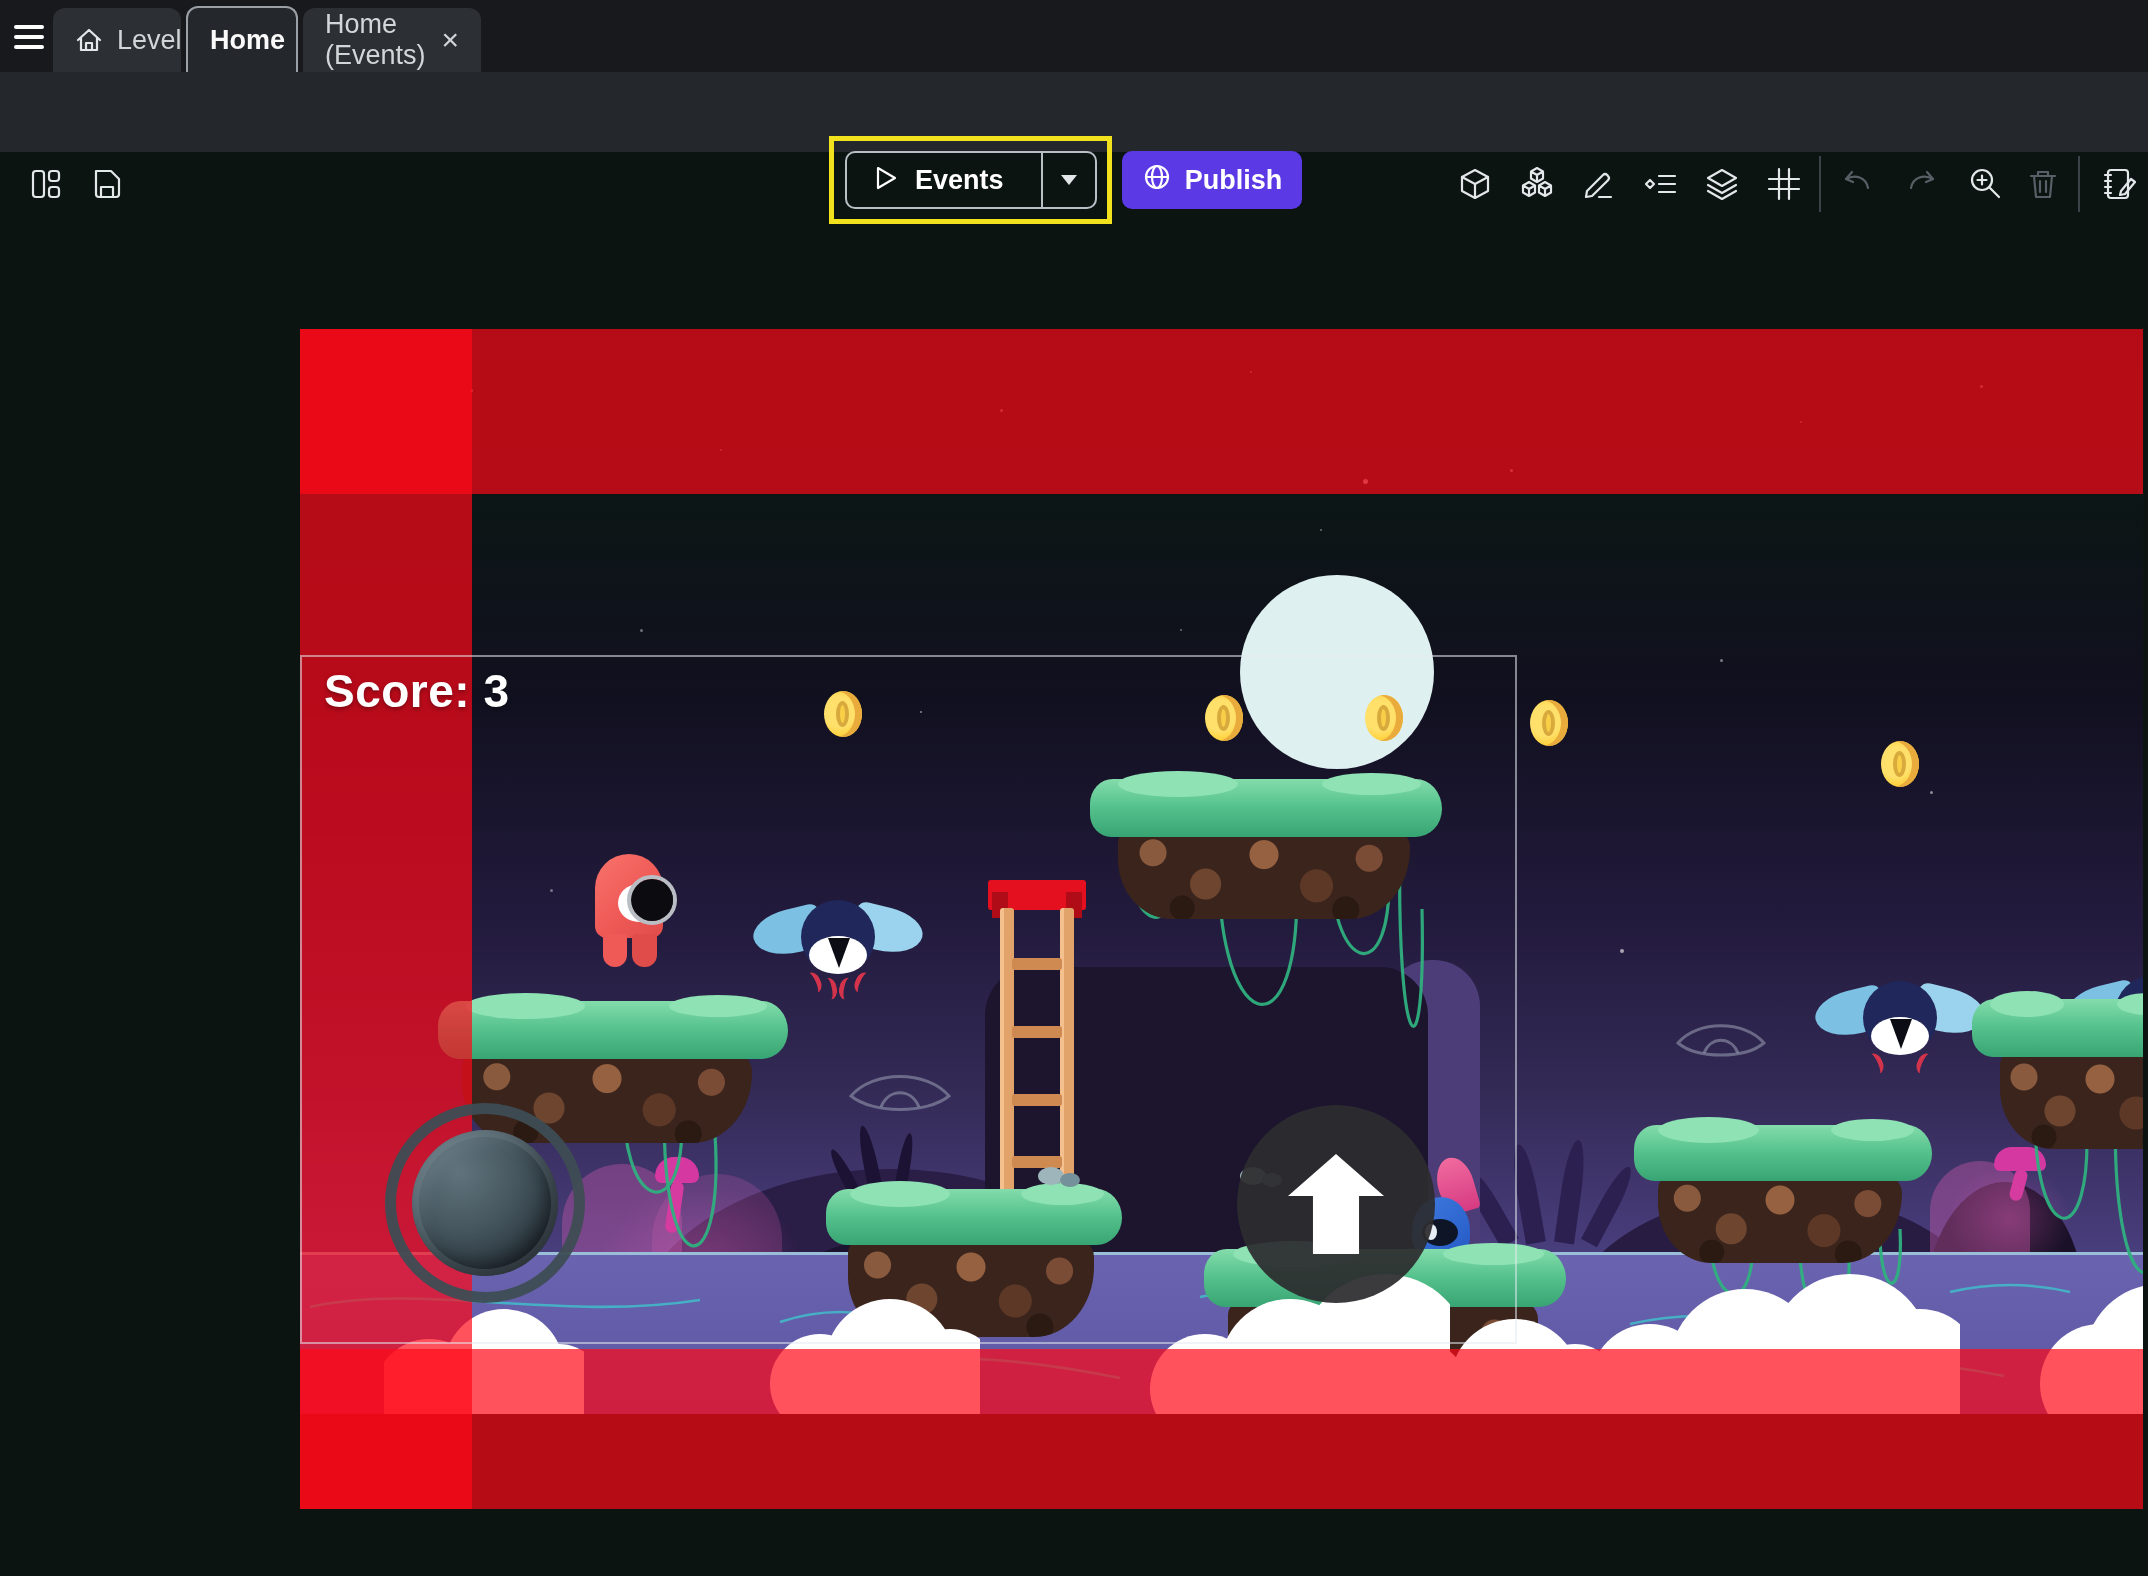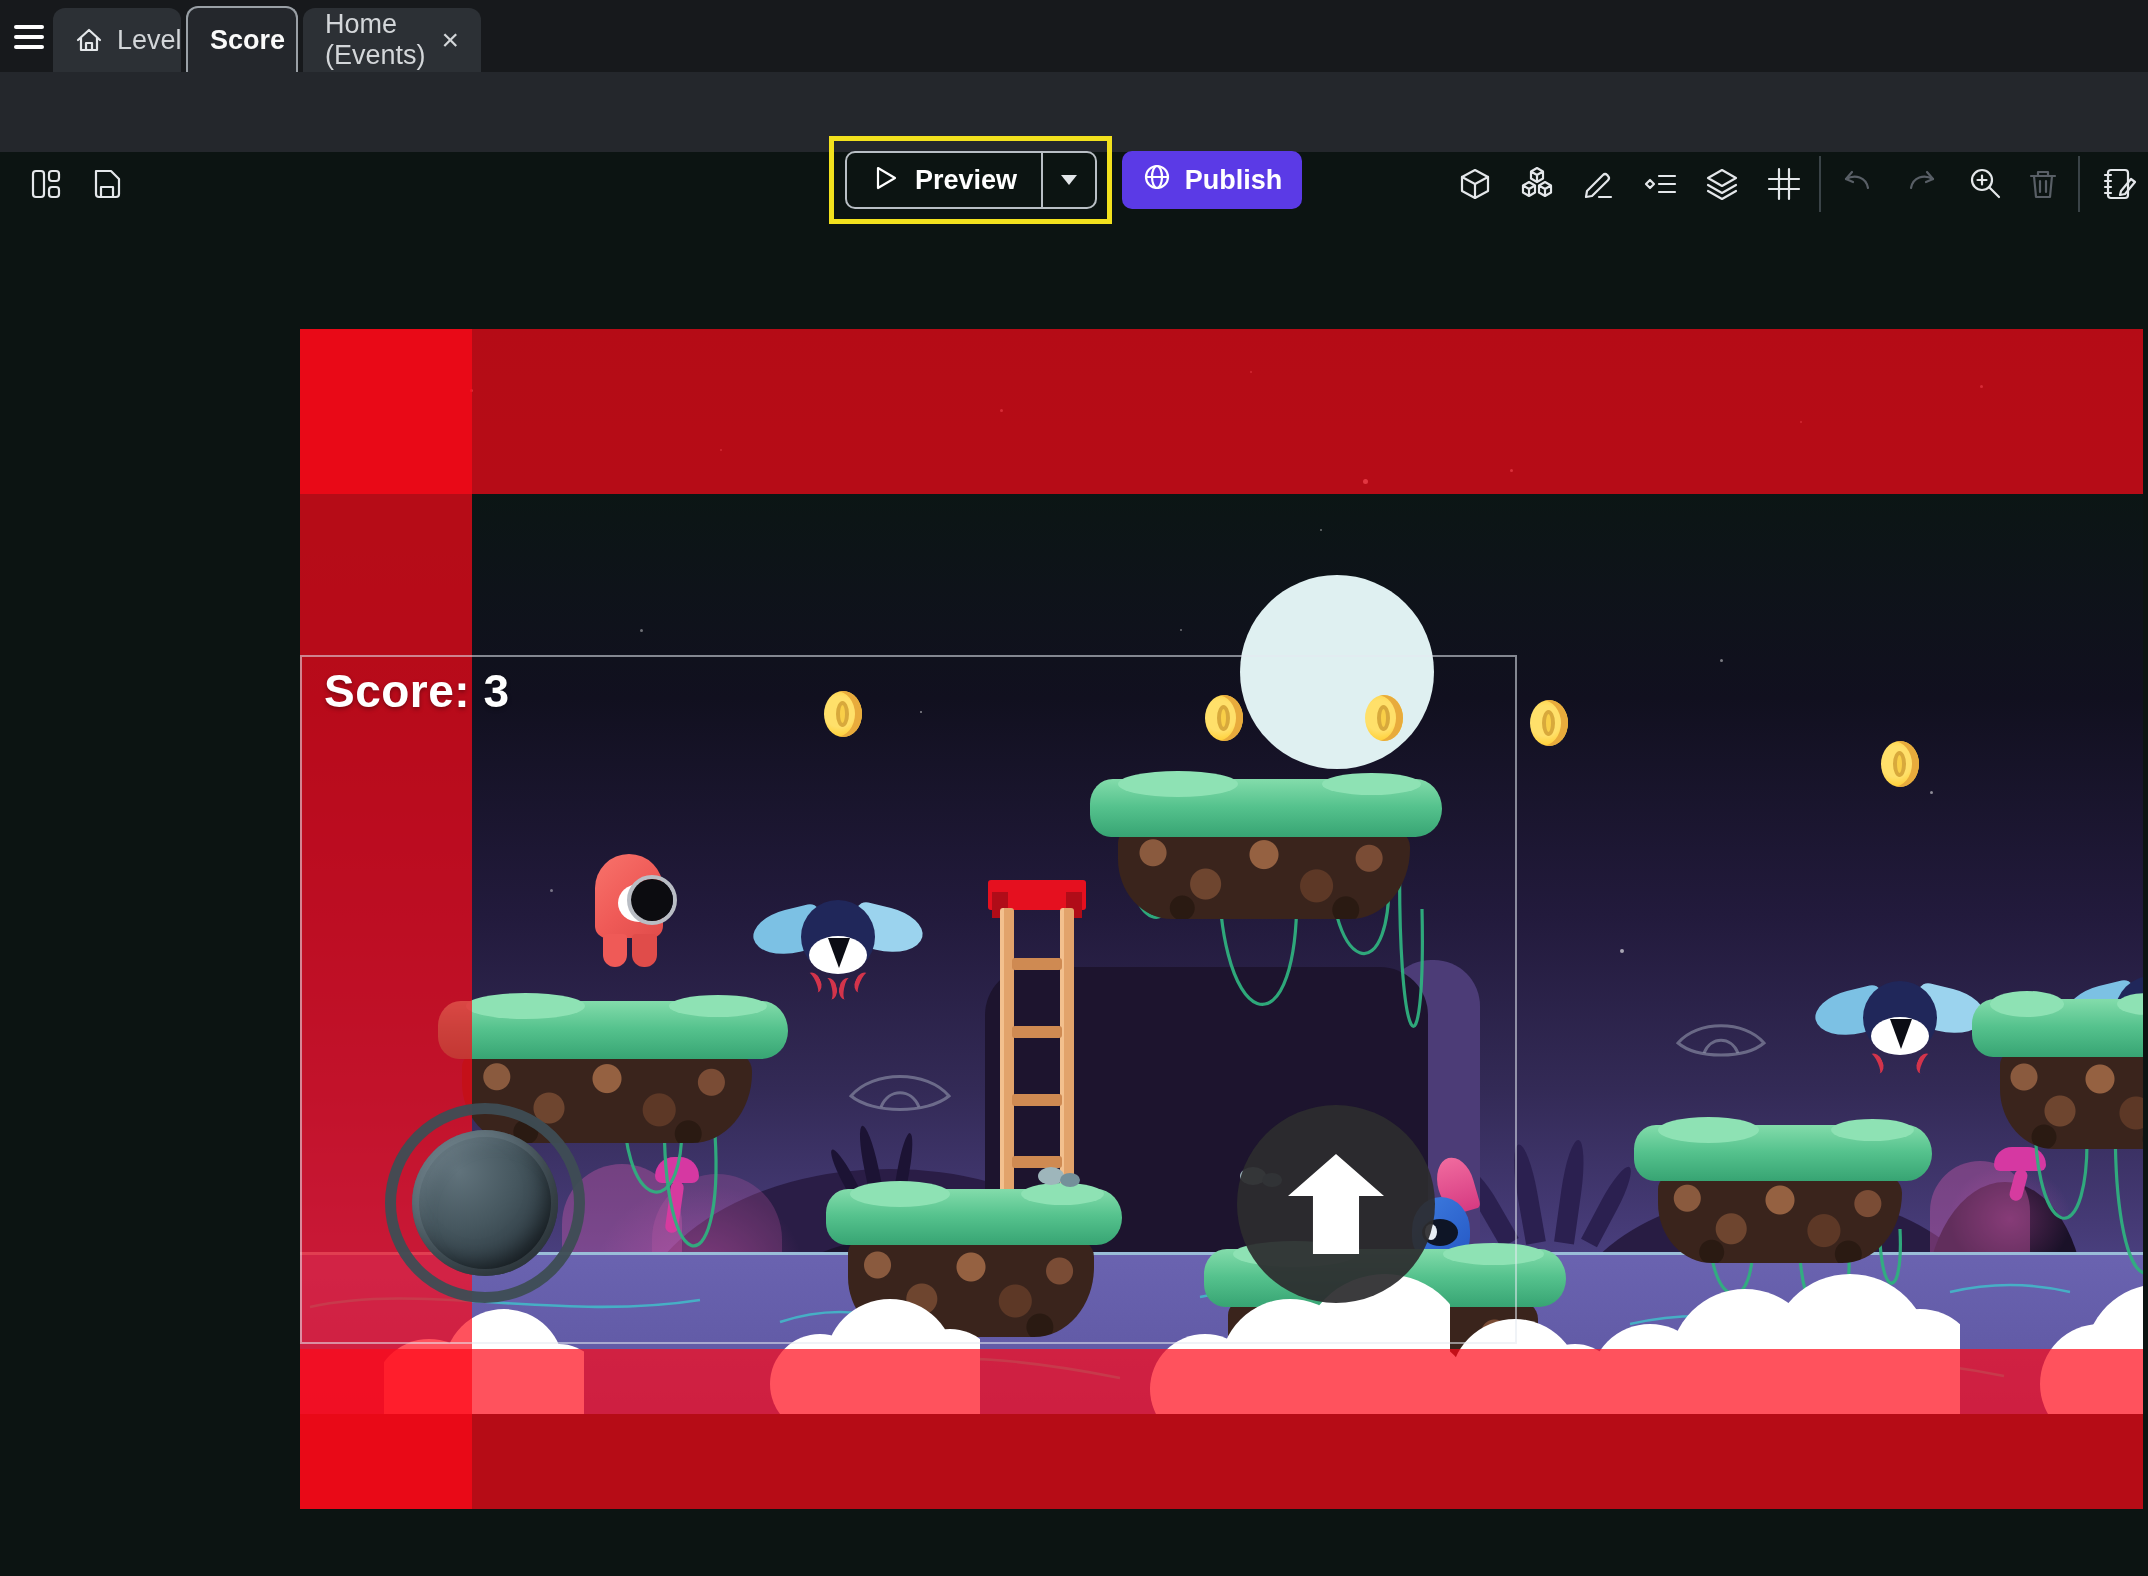--- a/index.html
+++ b/index.html
@@ -99,21 +99,21 @@
   <div class="tab abs" style="left:53px;width:128px;">
     <span>
       <svg width="28" height="28" viewBox="0 0 28 28">
           <path class="stroke" d="M3,14 L14,4 L25,14 M6,12 V24 H22 V12 M11,24 V17 H17 V24"></path>
         </svg>
     </span>
     <span>Level</span>
   </div>
 
   <div class="tab active abs" style="left:186px;width:112px;">
-    <span>Score</span>
+    <span>Home</span>
     <span class="close">×</span>
   </div>
 
   <div class="tab abs" style="left:303px;width:178px;">
     <span>Home (Events)</span>
     <span class="close">×</span>
   </div>
 </div>
 
 <div id="toolbar" class="abs">
@@ -132,21 +132,21 @@
   </div>
 
   <div id="preview-highlight" class="abs"></div>
   <div id="preview-btn" class="abs">
     <div id="preview-main">
       <span>
         <svg width="26" height="26" viewBox="0 0 26 26">
             <path class="stroke" style="stroke:#fff;" d="M5,3 L22,13 L5,23 Z"></path>
           </svg>
       </span>
-      <span id="preview-label">Preview</span>
+      <span id="preview-label">Events</span>
     </div>
     <div id="preview-dd">
         <span class="caret-down"></span>
       </div>
   </div>
 
   <div id="publish-btn" class="abs">
     <span>
       <svg width="30" height="30" viewBox="0 0 30 30">
           <circle class="stroke" style="stroke:#fff;" cx="15" cy="15" r="11"></circle>

